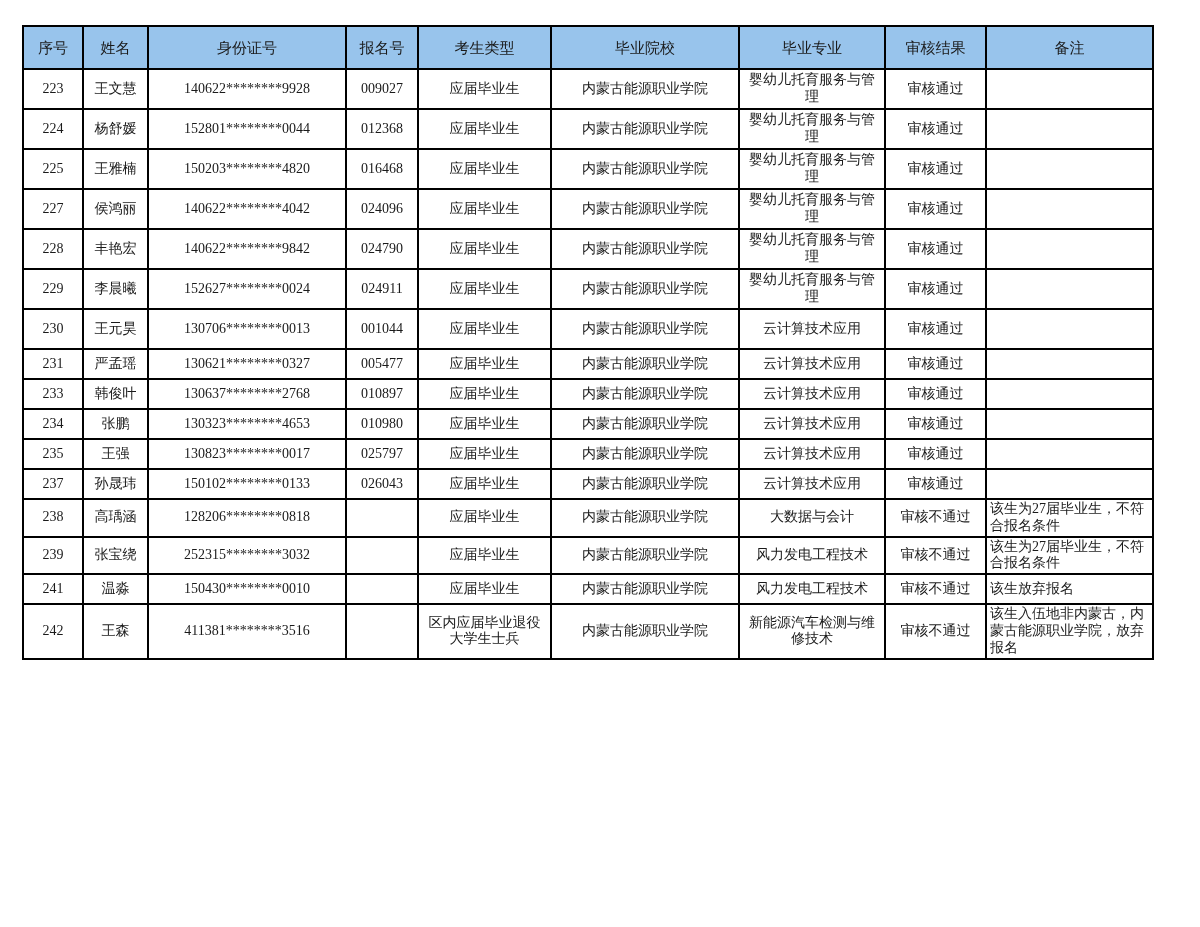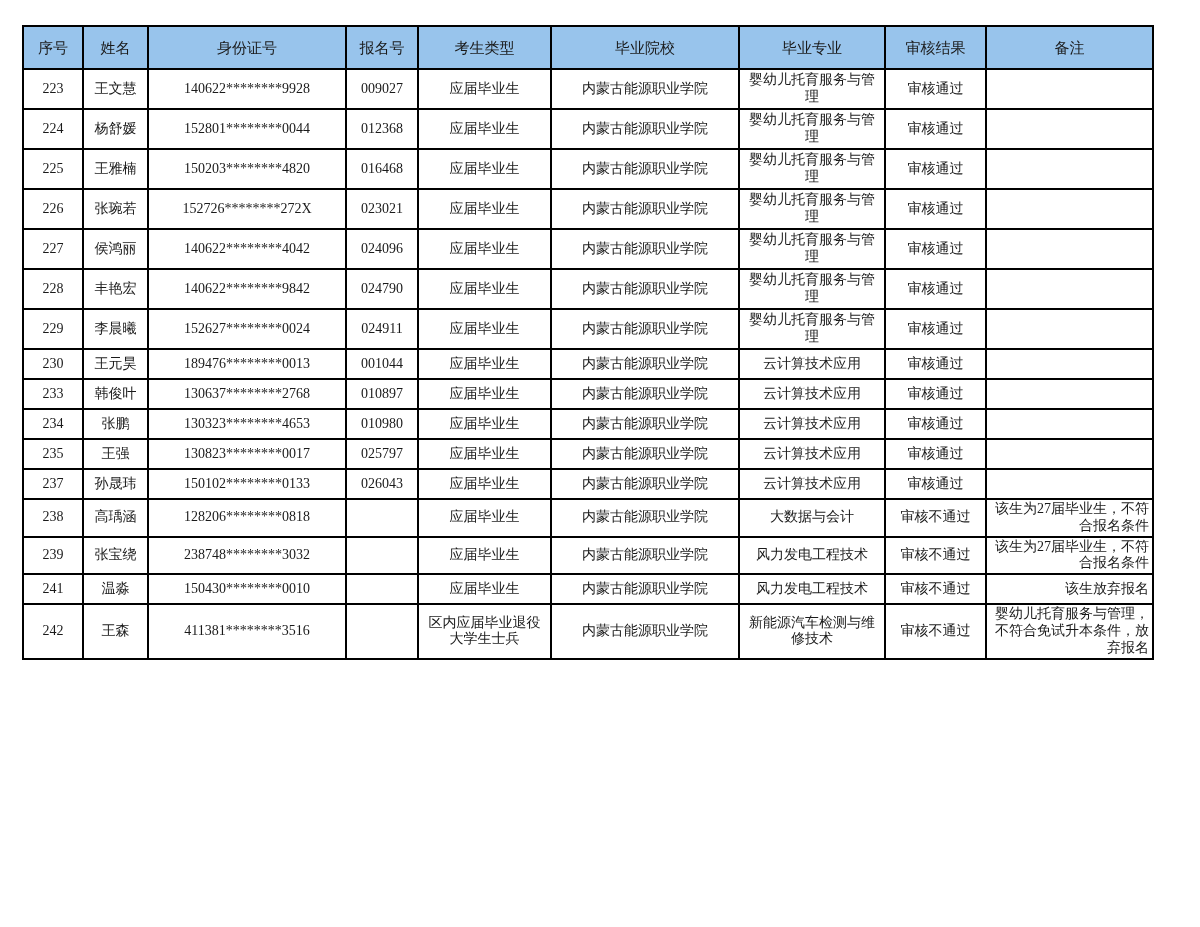--- a/index.html
+++ b/index.html
@@ -38,21 +38,21 @@
     overflow: hidden;
     word-break: break-all;
   }
   table.review-table thead th {
     background: #98C4EC;
     height: 39px;
     font-size: 15px;
   }
   
   table.review-table td:last-child {
-    text-align: right;
+    text-align: left;
   }
   
   tbody tr:nth-child(-n+7) td { height: 36px; }
   
   tbody tr:nth-child(n+8):nth-child(-n+15) td { height: 26px; }
   
   tbody tr:nth-child(n+16):nth-child(-n+18) td { height: 34px; }
   
   tbody tr:nth-child(19) td { height: 26px; }
   
@@ -115,31 +115,20 @@
           <td>王雅楠</td>
           <td>150203********4820</td>
           <td>016468</td>
           <td>应届毕业生</td>
           <td>内蒙古能源职业学院</td>
           <td>婴幼儿托育服务与管理</td>
           <td>审核通过</td>
           <td></td>
         </tr>
         <tr>
-          <td>226</td>
-          <td>张琬若</td>
-          <td>152726********272X</td>
-          <td>023021</td>
-          <td>应届毕业生</td>
-          <td>内蒙古能源职业学院</td>
-          <td>婴幼儿托育服务与管理</td>
-          <td>审核通过</td>
-          <td></td>
-        </tr>
-        <tr>
           <td>227</td>
           <td>侯鸿丽</td>
           <td>140622********4042</td>
           <td>024096</td>
           <td>应届毕业生</td>
           <td>内蒙古能源职业学院</td>
           <td>婴幼儿托育服务与管理</td>
           <td>审核通过</td>
           <td></td>
         </tr>
@@ -161,22 +150,33 @@
           <td>024911</td>
           <td>应届毕业生</td>
           <td>内蒙古能源职业学院</td>
           <td>婴幼儿托育服务与管理</td>
           <td>审核通过</td>
           <td></td>
         </tr>
         <tr>
           <td>230</td>
           <td>王元昊</td>
-          <td>189476********0013</td>
+          <td>130706********0013</td>
           <td>001044</td>
+          <td>应届毕业生</td>
+          <td>内蒙古能源职业学院</td>
+          <td>云计算技术应用</td>
+          <td>审核通过</td>
+          <td></td>
+        </tr>
+        <tr>
+          <td>231</td>
+          <td>严孟瑶</td>
+          <td>130621********0327</td>
+          <td>005477</td>
           <td>应届毕业生</td>
           <td>内蒙古能源职业学院</td>
           <td>云计算技术应用</td>
           <td>审核通过</td>
           <td></td>
         </tr>
         <tr>
           <td>233</td>
           <td>韩俊叶</td>
           <td>130637********2768</td>
@@ -227,21 +227,21 @@
           <td></td>
           <td>应届毕业生</td>
           <td>内蒙古能源职业学院</td>
           <td>大数据与会计</td>
           <td>审核不通过</td>
           <td>该生为27届毕业生，不符合报名条件</td>
         </tr>
         <tr>
           <td>239</td>
           <td>张宝绕</td>
-          <td>238748********3032</td>
+          <td>252315********3032</td>
           <td></td>
           <td>应届毕业生</td>
           <td>内蒙古能源职业学院</td>
           <td>风力发电工程技术</td>
           <td>审核不通过</td>
           <td>该生为27届毕业生，不符合报名条件</td>
         </tr>
         <tr>
           <td>241</td>
           <td>温淼</td>
@@ -255,17 +255,17 @@
         </tr>
         <tr>
           <td>242</td>
           <td>王森</td>
           <td>411381********3516</td>
           <td></td>
           <td>区内应届毕业退役大学生士兵</td>
           <td>内蒙古能源职业学院</td>
           <td>新能源汽车检测与维修技术</td>
           <td>审核不通过</td>
-          <td>婴幼儿托育服务与管理，不符合免试升本条件，放弃报名</td>
+          <td>该生入伍地非内蒙古，内蒙古能源职业学院，放弃报名</td>
         </tr>
       </tbody>
   </table>
 </div>
 
 </body></html>

